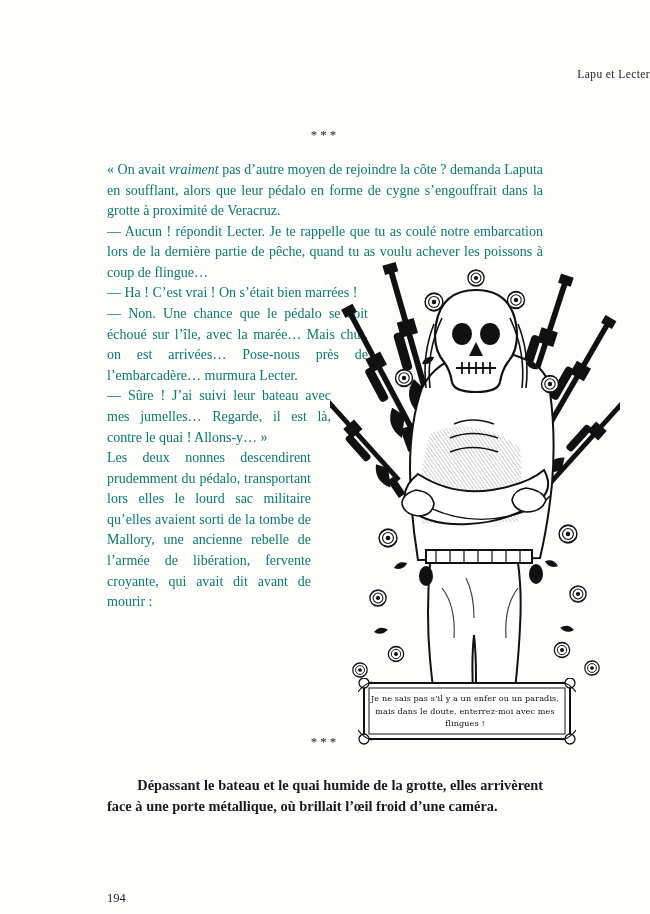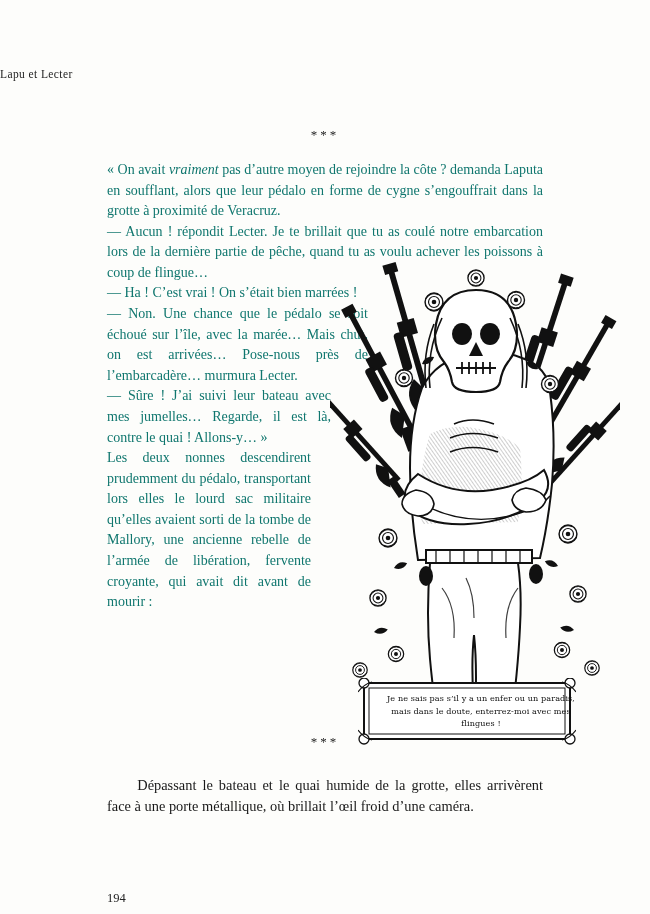--- a/index.html
+++ b/index.html
@@ -18,21 +18,21 @@
     position: relative;
     width: 650px;
     height: 914px;
     background: #fdfdfb;
   }
   .running-head {
     position: absolute;
     top: 68px;
     left: 0;
     width: 650px;
-    text-align: left;
+    text-align: right;
     font-family: "Liberation Serif", serif;
     font-size: 11.5px;
     letter-spacing: 0.4px;
     color: #232323;
   }
   .ornament {
     text-align: center;
     font-size: 13px;
     letter-spacing: 3px;
     color: #222;
@@ -81,21 +81,21 @@
   .bottom-text {
     position: absolute;
     left: 107px;
     top: 775px;
     width: 436px;
     font-size: 14.4px;
     line-height: 1.47;
     text-align: justify;
     color: #191919;
   }
-  .bottom-text p { margin: 0; text-indent: 2.1em; }
+  .bottom-text p { margin: 0; text-indent: 2.1em; font-weight: bold; }
 
   .folio {
     position: absolute;
     left: 107px;
     top: 891px;
     font-size: 12.5px;
     color: #222;
   }
 
   
@@ -110,21 +110,21 @@
 
   .caption-box {
     position: absolute;
     left: 358px;
     top: 678px;
     width: 218px;
     height: 68px;
   }
   .caption-inner {
     position: absolute;
-    left: 24px;
+    left: 8px;
     top: 7px;
     width: 198px;
     height: 52px;
     display: flex;
     align-items: center;
     justify-content: center;
     text-align: center;
     font-family: "DejaVu Serif", serif;
     font-size: 8.1px;
     line-height: 1.55;
@@ -140,21 +140,21 @@
 <div class="page">
 
   <div class="running-head">Lapu et Lecter</div>
 
   <div class="ornament orn-top">***</div>
 
   <div class="body-text">
     <div class="f1"></div>
     <p class="p-indent">« On avait <em>vraiment</em> pas d’autre moyen de rejoindre la côte ? demanda Laputa en soufflant, alors que leur pédalo en forme de cygne s’engouffrait dans la grotte à proximité de Veracruz.</p>
     <div class="f2"></div>
-    <p class="dash-para">— Aucun ! répondit Lecter. Je te brillait que tu as coulé notre embarcation lors de la dernière partie de pêche, quand tu as voulu achever les poissons à coup de flingue…</p>
+    <p class="dash-para">— Aucun ! répondit Lecter. Je te rappelle que tu as coulé notre embarcation lors de la dernière partie de pêche, quand tu as voulu achever les poissons à coup de flingue…</p>
     <div class="f3"></div>
     <p class="dash-para">— Ha ! C’est vrai ! On s’était bien marrées !</p>
     <div class="f4"></div>
     <p class="dash-para">— Non. Une chance que le pédalo se soit échoué sur l’île, avec la marée… Mais chut, on est arrivées… Pose-nous près de l’embarcadère… murmura Lecter.</p>
     <p class="dash-para">— Sûre ! J’ai suivi leur bateau avec mes jumelles… Regarde, il est là, contre le quai ! Allons-y… »</p>
     <div class="f5"></div>
     <p class="p-indent">Les deux nonnes descendirent prudemment du pédalo, transportant lors elles le lourd sac militaire qu’elles avaient sorti de la tombe de Mallory, une ancienne rebelle de l’armée de libération, fervente croyante, qui avait dit avant de mourir :</p>
   </div>
 
   <div class="illo">

